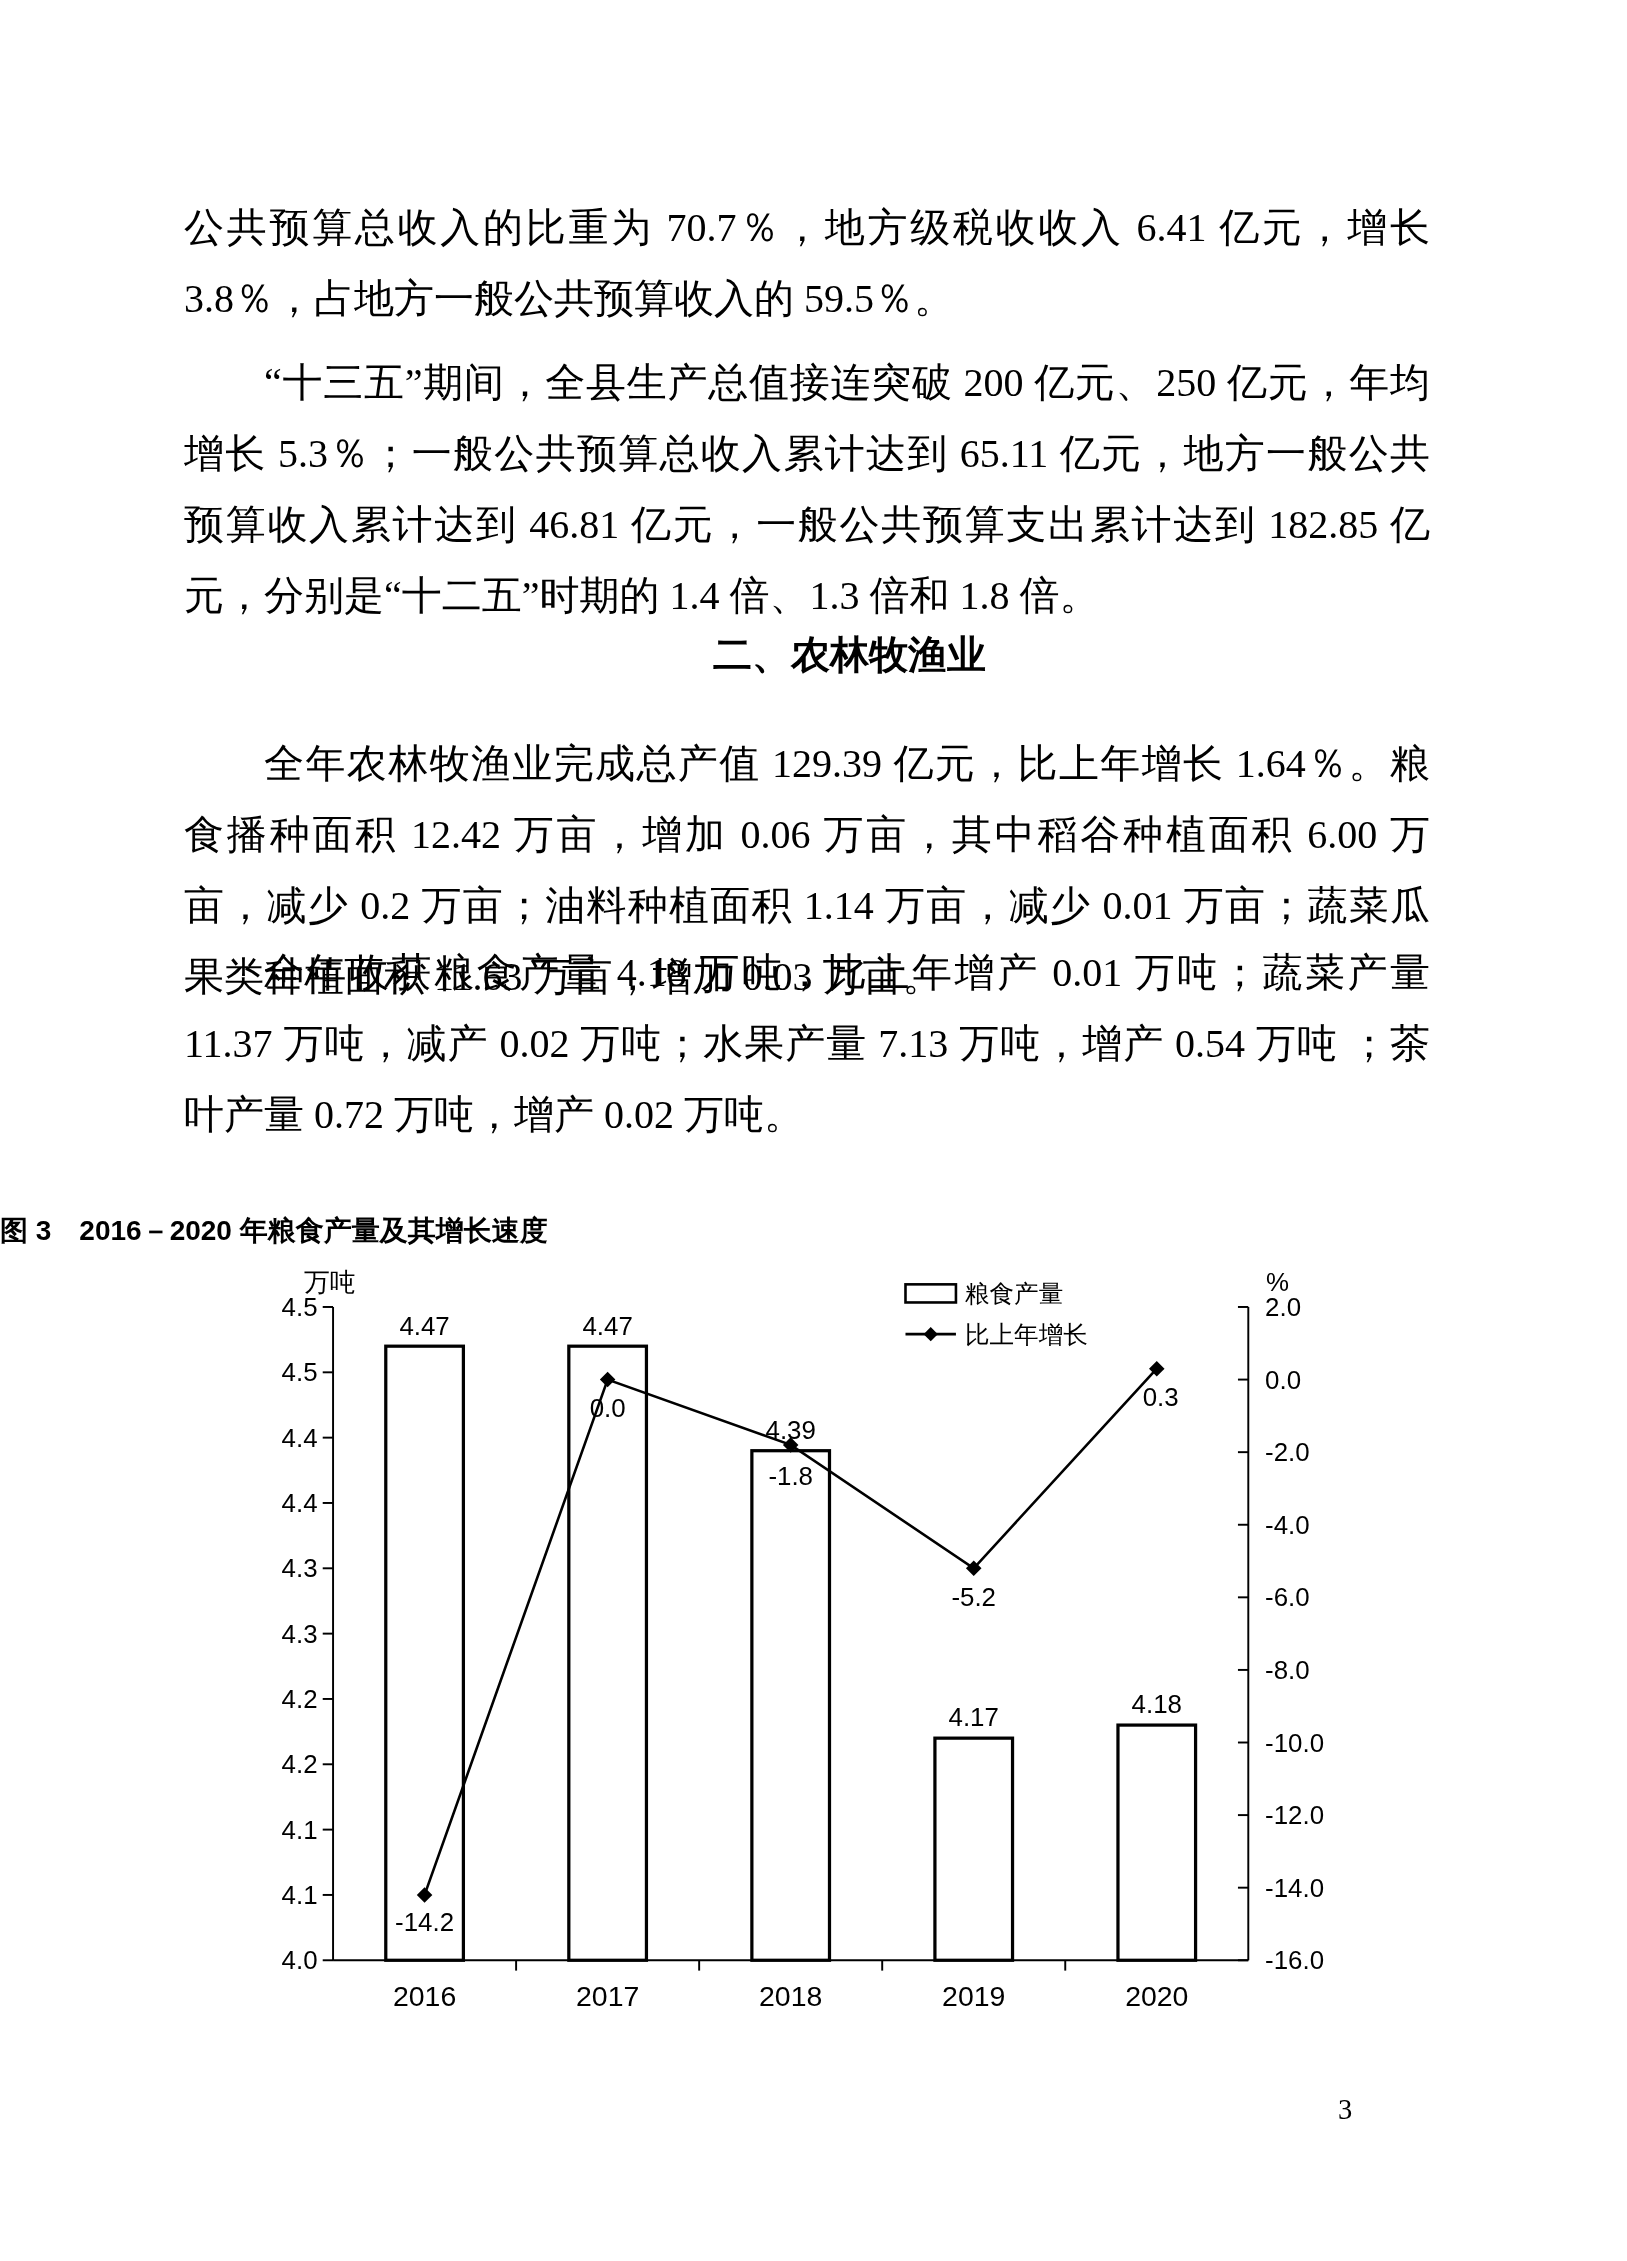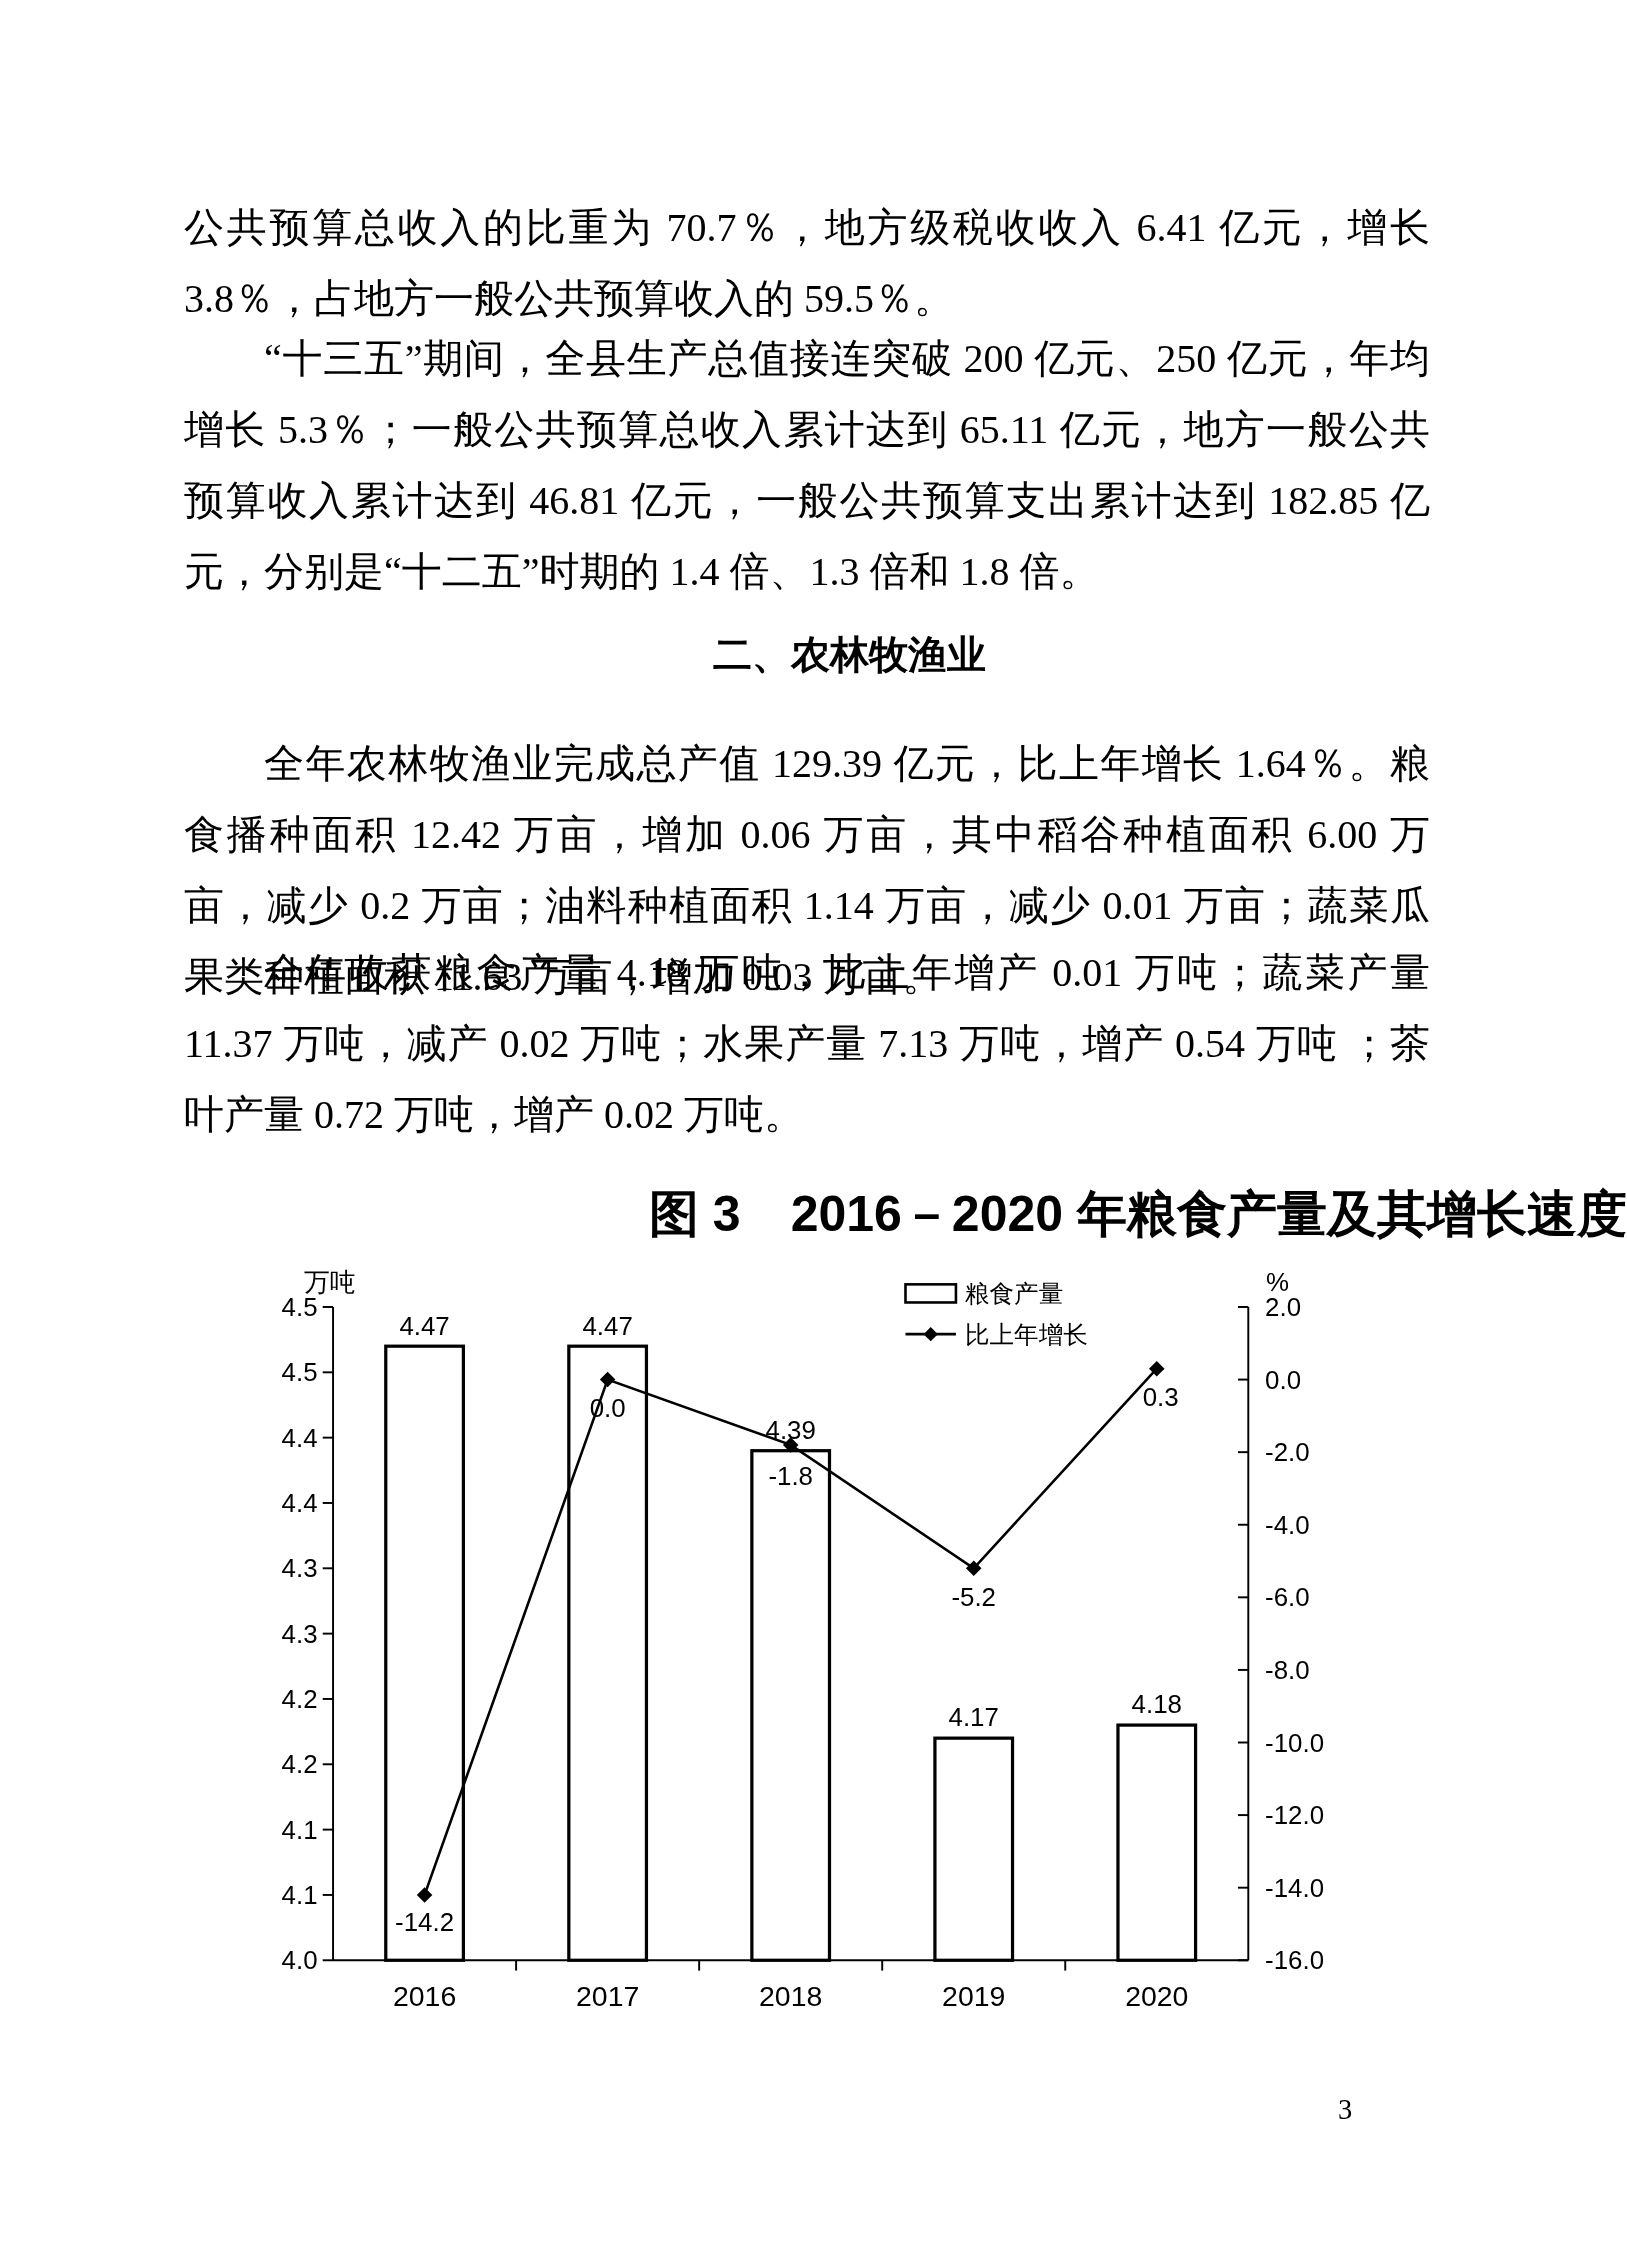--- a/index.html
+++ b/index.html
@@ -12,40 +12,40 @@
     position:absolute;left:184px;width:1246px;
     font-size:40px;line-height:71px;text-align:justify;
   }
   .indent{text-indent:80px;}
   .heading{
     position:absolute;left:0;width:1627px;text-align:center;
     font-family:"Liberation Sans","DejaVu Sans",sans-serif;
     font-weight:bold;font-size:39px;line-height:71px;margin-left:36px;
   }
   .figure-caption{
-    position:absolute;left:0;width:1627px;text-align:right;
+    position:absolute;left:0;width:1627px;text-align:left;
     font-family:"Liberation Sans","DejaVu Sans",sans-serif;
-    font-weight:bold;font-size:50px;line-height:41px;
+    font-weight:bold;font-size:28px;line-height:41px;margin-top:16px;
   }
   #chart-svg{position:absolute;left:194px;top:1255px;}
   #chart-svg text{
     font-family:"Liberation Sans","DejaVu Sans",sans-serif;
     fill:#000;
   }
   .page-number{
     position:absolute;left:1319px;top:2094px;width:52px;text-align:center;
     font-size:28.5px;
   }
 </style>
 </head>
 <body>
 
 <div class="para" style="top:192px;height:142px">公共预算总收入的比重为 70.7％，地方级税收收入 6.41 亿元，增长 3.8％，占地方一般公共预算收入的 59.5％。</div>
 
-<div class="para indent" style="top:323px;height:285px">“十三五”期间，全县生产总值接连突破 200 亿元、250 亿元，年均增长 5.3％；一般公共预算总收入累计达到 65.11 亿元，地方一般公共预算收入累计达到 46.81 亿元，一般公共预算支出累计达到 182.85 亿元，分别是“十二五”时期的 1.4 倍、1.3 倍和 1.8 倍。</div>
+<div class="para indent" style="top:347px;height:285px">“十三五”期间，全县生产总值接连突破 200 亿元、250 亿元，年均增长 5.3％；一般公共预算总收入累计达到 65.11 亿元，地方一般公共预算收入累计达到 46.81 亿元，一般公共预算支出累计达到 182.85 亿元，分别是“十二五”时期的 1.4 倍、1.3 倍和 1.8 倍。</div>
 
 <div class="heading" style="top:619px">二、农林牧渔业</div>
 
 <div class="para indent" style="top:728px;height:285px">全年农林牧渔业完成总产值 129.39 亿元，比上年增长 1.64％。粮食播种面积 12.42 万亩，增加 0.06 万亩，其中稻谷种植面积 6.00 万亩，减少 0.2 万亩；油料种植面积 1.14 万亩，减少 0.01 万亩；蔬菜瓜果类种植面积 11.63 万亩，增加 0.03 万亩。</div>
 
 <div class="para indent" style="top:937px;height:213px">全年收获粮食产量 4.18 万吨，比上年增产 0.01 万吨；蔬菜产量 11.37 万吨，减产 0.02 万吨；水果产量 7.13 万吨，增产 0.54 万吨 ；茶叶产量 0.72 万吨，增产 0.02 万吨。</div>
 
 <div class="figure-caption" style="top:1194px">图 3　2016－2020 年粮食产量及其增长速度</div>
 
 <svg id="chart-svg" width="1216" height="809" viewBox="0 0 1880 1250">

